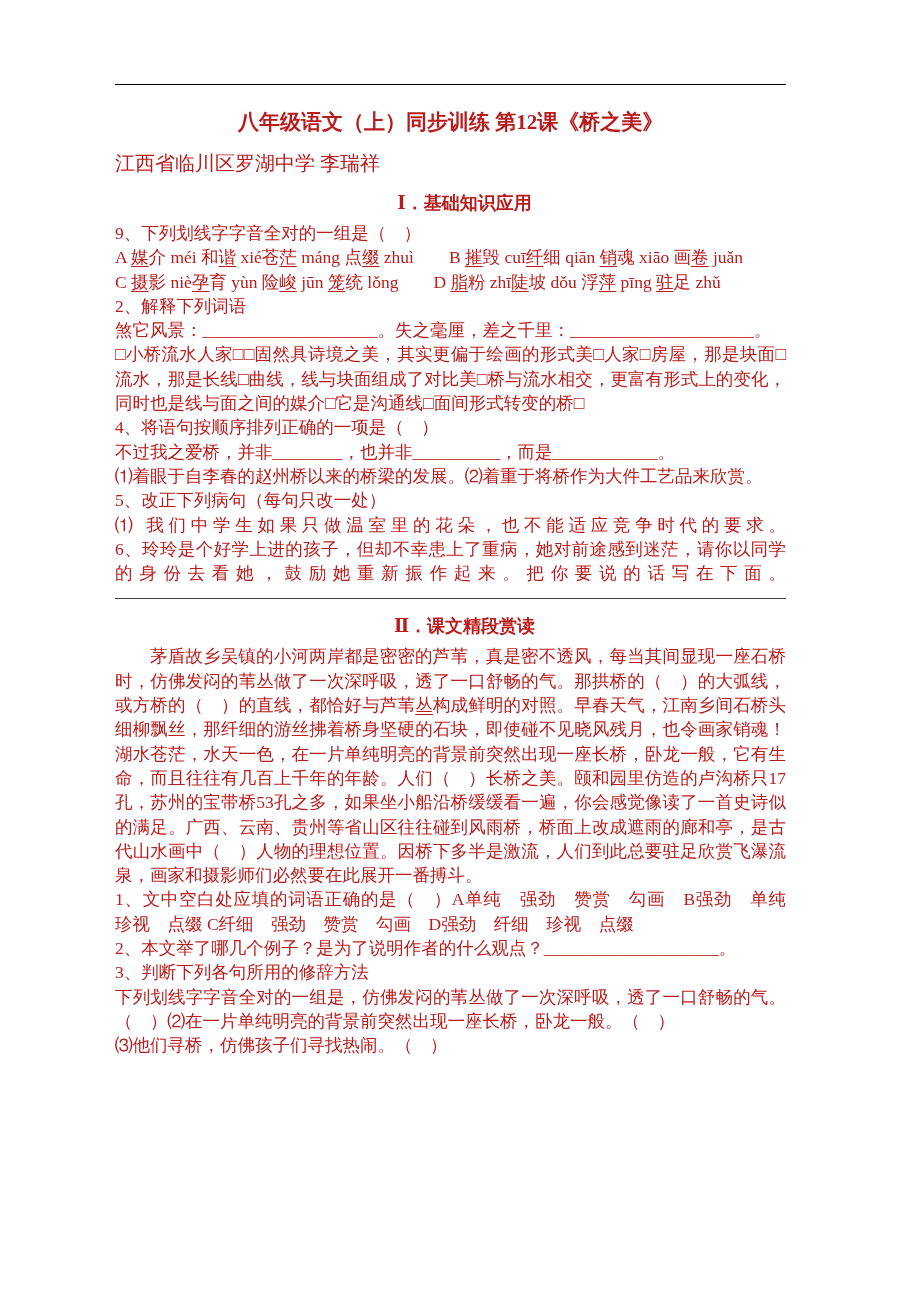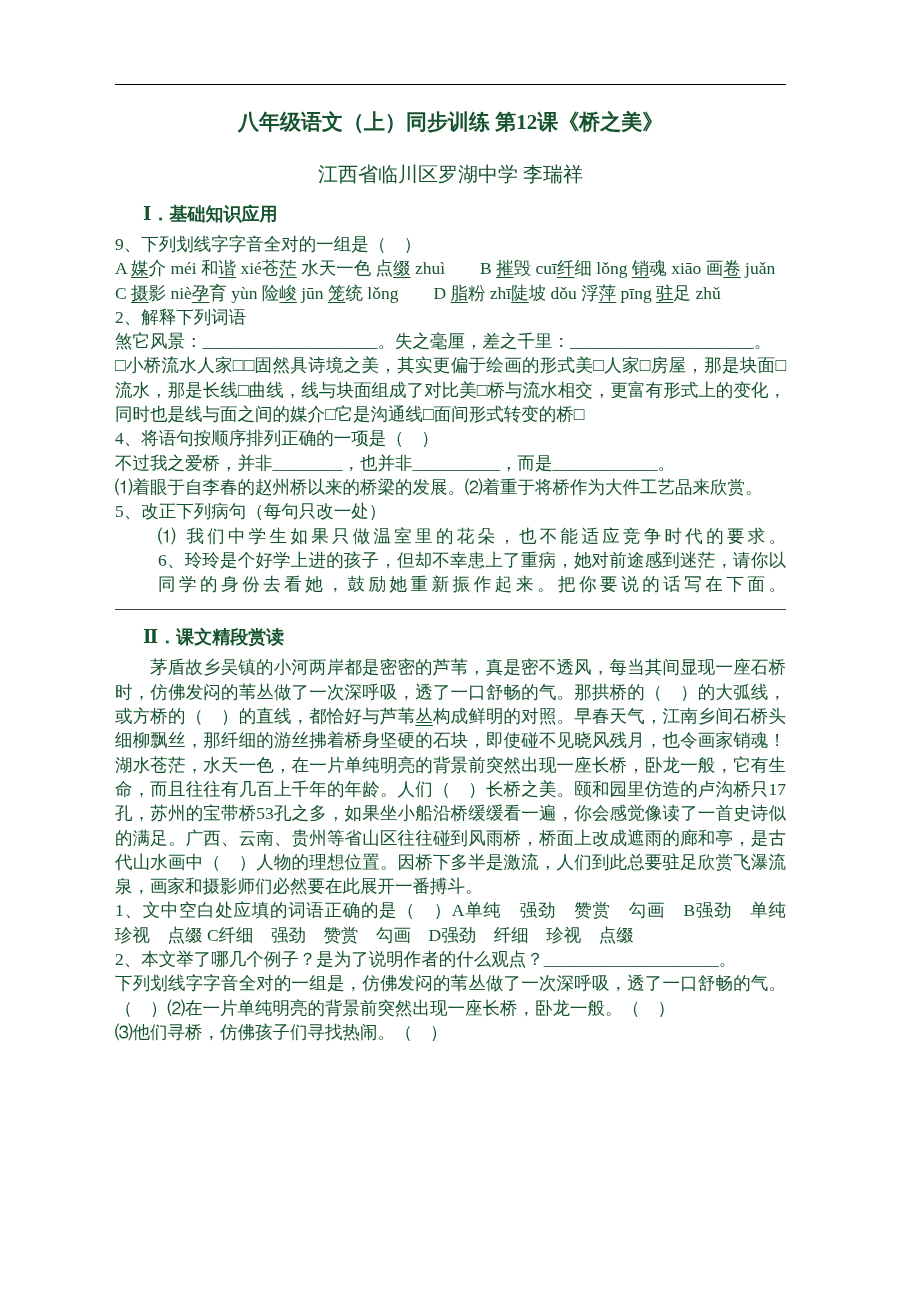--- a/index.html
+++ b/index.html
@@ -1,54 +1,54 @@
 <!DOCTYPE html>
 <html><head>
 <meta charset="utf-8">
 <style>
   html, body { margin: 0; padding: 0; background: #ffffff; }
   .page {
-    width: 901px; height: 1302px; background: #fff; color: #14532d;
+    width: 901px; height: 1302px; background: #fff; color: #b91c1c;
     box-sizing: border-box; padding: 84px 115px 30px 115px;
     font-family: "Liberation Serif", "DejaVu Serif", serif;
     font-size: 17.5px; line-height: 24.3px;
     overflow: hidden;
   }
   .top-rule { border: none; border-top: 1px solid #000; height: 0; margin: 0; }
   .doc-title {
     margin: 22px 0 0; text-align: center;
     font-size: 21px; line-height: 30px; font-weight: bold;
   }
-  .author { margin: 24px 0 0; text-align: center; font-size: 20px; line-height: 26px; }
+  .author { margin: 13px 0 0; text-align: left; font-size: 20px; line-height: 26px; }
   .sec-heading {
     margin: 14px 0 4px; padding-left: 28px;
-    font-size: 18px; line-height: 27px; font-weight: bold;
+    font-size: 18px; line-height: 27px; font-weight: bold; text-align: center;
   }
   p { margin: 0; }
   .just { text-align: justify; }
-  .stretch { text-align: justify; text-align-last: justify; margin-left: 43px; }
+  .stretch { text-align: justify; text-align-last: justify; }
   .passage { text-align: justify; text-indent: 2em; }
   .u { text-decoration: underline; text-underline-offset: 3px; }
   .answer-line { height: 13px; border-bottom: 1px solid #404040; margin-bottom: 7px; }
   .sec2 { margin-top: 3px; }
 </style>
 </head>
 <body>
 
 <div class="page">
   <div class="top-rule"></div>
 
   <h1 class="doc-title">八年级语文（上）同步训练 第12课《桥之美》</h1>
   <p class="author">江西省临川区罗湖中学 李瑞祥</p>
 
   <section>
     <h2 class="sec-heading">Ⅰ．基础知识应用</h2>
 
     <p>9、下列划线字字音全对的一组是（　）</p>
-    <p><span>A </span><span class="u">媒</span><span>介 méi 和</span><span class="u">谐</span><span> xié苍</span><span class="u">茫</span><span> 水天一色 点</span><span class="u">缀</span><span> zhuì　　B </span><span class="u">摧</span><span>毁 cuī</span><span class="u">纤</span><span>细 lǒng </span><span class="u">销</span><span>魂 xiāo 画</span><span class="u">卷</span><span> juǎn</span></p>
+    <p><span>A </span><span class="u">媒</span><span>介 méi 和</span><span class="u">谐</span><span> xié苍</span><span class="u">茫</span><span> máng 点</span><span class="u">缀</span><span> zhuì　　B </span><span class="u">摧</span><span>毁 cuī</span><span class="u">纤</span><span>细 qiān </span><span class="u">销</span><span>魂 xiāo 画</span><span class="u">卷</span><span> juǎn</span></p>
     <p><span>C </span><span class="u">摄</span><span>影 niè</span><span class="u">孕</span><span>育 yùn 险</span><span class="u">峻</span><span> jūn </span><span class="u">笼</span><span>统 lǒng　　D </span><span class="u">脂</span><span>粉 zhī</span><span class="u">陡</span><span>坡 dǒu 浮</span><span class="u">萍</span><span> pīng </span><span class="u">驻</span><span>足 zhǔ</span></p>
 
     <p>2、解释下列词语</p>
     <p>煞它风景：____________________。失之毫厘，差之千里：_____________________。</p>
 
     <p class="just">□小桥流水人家□□固然具诗境之美，其实更偏于绘画的形式美□人家□房屋，那是块面□流水，那是长线□曲线，线与块面组成了对比美□桥与流水相交，更富有形式上的变化，同时也是线与面之间的媒介□它是沟通线□面间形式转变的桥□</p>
 
     <p>4、将语句按顺序排列正确的一项是（　）</p>
     <p>不过我之爱桥，并非________，也并非__________，而是____________。</p>
     <p class="just">⑴着眼于自李春的赵州桥以来的桥梁的发展。⑵着重于将桥作为大件工艺品来欣赏。</p>
@@ -60,16 +60,17 @@
     <div class="answer-line"></div>
   </section>
 
   <section class="sec2">
     <h2 class="sec-heading">Ⅱ．课文精段赏读</h2>
 
     <p class="passage"><span>茅盾故乡吴镇的小河两岸都是密密的芦苇，真是密不透风，每当其间显现一座石桥时，仿佛发闷的苇丛做了一次深呼吸，透了一口舒畅的气。那拱桥的（　）的大弧线，或方桥的（　）的直线，都恰好与芦苇</span><span class="u">丛</span><span>构成鲜明的对照。早春天气，江南乡间石桥头细柳飘丝，那纤细的游丝拂着桥身坚硬的石块，即使碰不见晓风残月，也令画家销魂！湖水苍茫，水天一色，在一片单纯明亮的背景前突然出现一座长桥，卧龙一般，它有生命，而且往往有几百上千年的年龄。人们（　）长桥之美。颐和园里仿造的卢沟桥只17孔，苏州的宝带桥53孔之多，如果坐小船沿桥缓缓看一遍，你会感觉像读了一首史诗似的满足。广西、云南、贵州等省山区往往碰到风雨桥，桥面上改成遮雨的廊和亭，是古代山水画中（　）人物的理想位置。因桥下多半是激流，人们到此总要驻足欣赏飞瀑流泉，画家和摄影师们必然要在此展开一番搏斗。</span></p>
 
     <p class="just">1、文中空白处应填的词语正确的是（　）A单纯　强劲　赞赏　勾画　B强劲　单纯　珍视　点缀 C纤细　强劲　赞赏　勾画　D强劲　纤细　珍视　点缀</p>
     <p>2、本文举了哪几个例子？是为了说明作者的什么观点？____________________。</p>
+    <p>3、判断下列各句所用的修辞方法</p>
     <p class="just">下列划线字字音全对的一组是，仿佛发闷的苇丛做了一次深呼吸，透了一口舒畅的气。（　）⑵在一片单纯明亮的背景前突然出现一座长桥，卧龙一般。（　）</p>
     <p>⑶他们寻桥，仿佛孩子们寻找热闹。（　）</p>
   </section>
 </div>
 
 </body></html>

